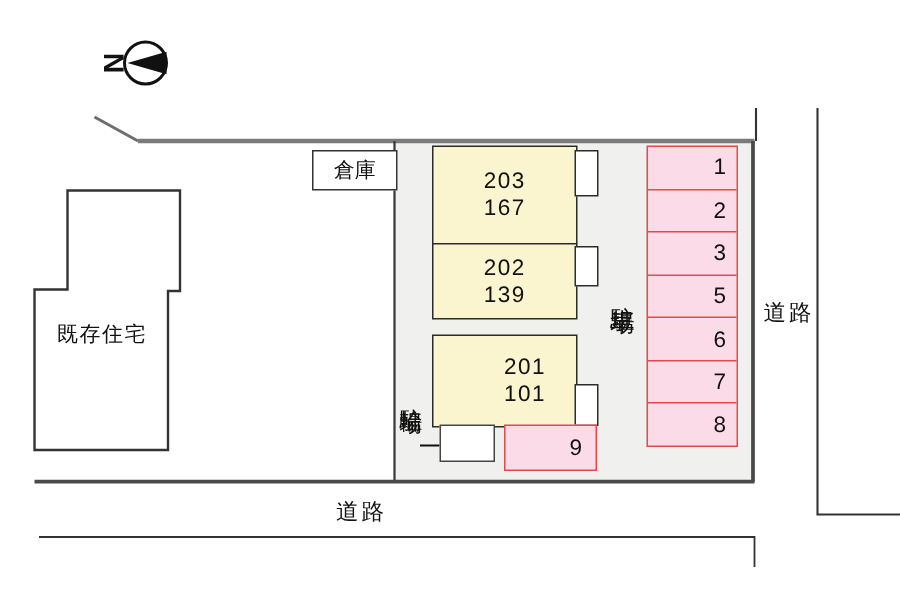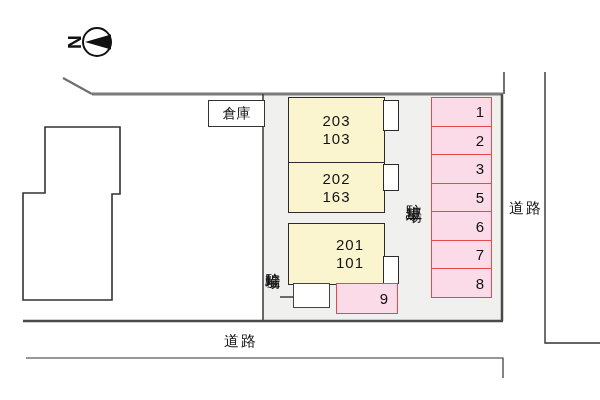--- a/index.html
+++ b/index.html
@@ -81,28 +81,29 @@
     <circle cx="97" cy="42" r="14" fill="#ffffff" stroke="#111" stroke-width="2"></circle>
     <polygon points="85,42 111,34.5 111,49.5" fill="#111"></polygon>
   </svg>
 
   <div id="north-letter" class="abs">N</div>
 
   <div id="warehouse-box" class="abs whitebox">
     <span>倉庫</span>
   </div>
 
+  <div id="house-label" class="abs">既存住宅</div>
 
   <div id="unit-1" class="abs unit">
     <span>203</span>
-    <span>103</span>
+    <span>167</span>
   </div>
   <div id="unit-2" class="abs unit">
     <span>202</span>
-    <span>163</span>
+    <span>139</span>
   </div>
   <div id="unit-3" class="abs unit">
     <span>201</span>
     <span>101</span>
   </div>
 
   <div id="notch-1" class="abs notch"></div>
   <div id="notch-2" class="abs notch"></div>
   <div id="notch-3" class="abs notch"></div>
 

